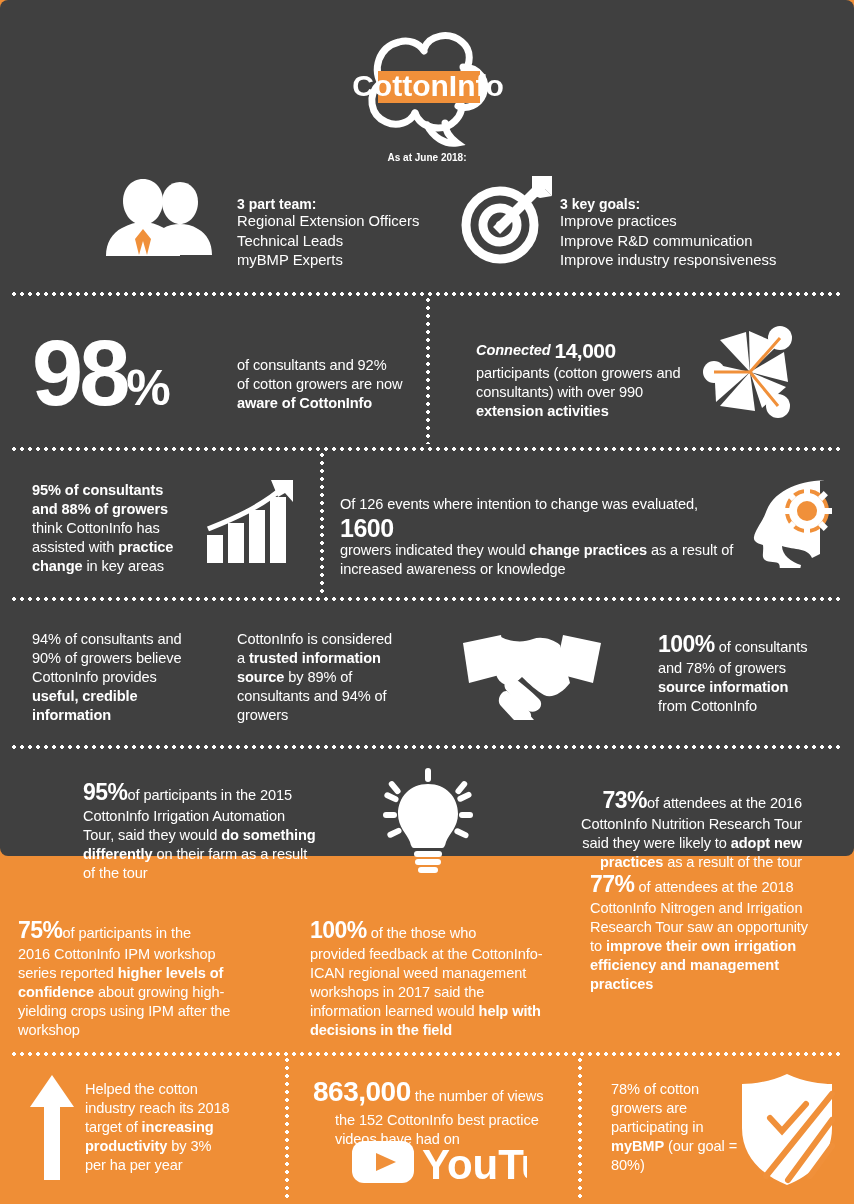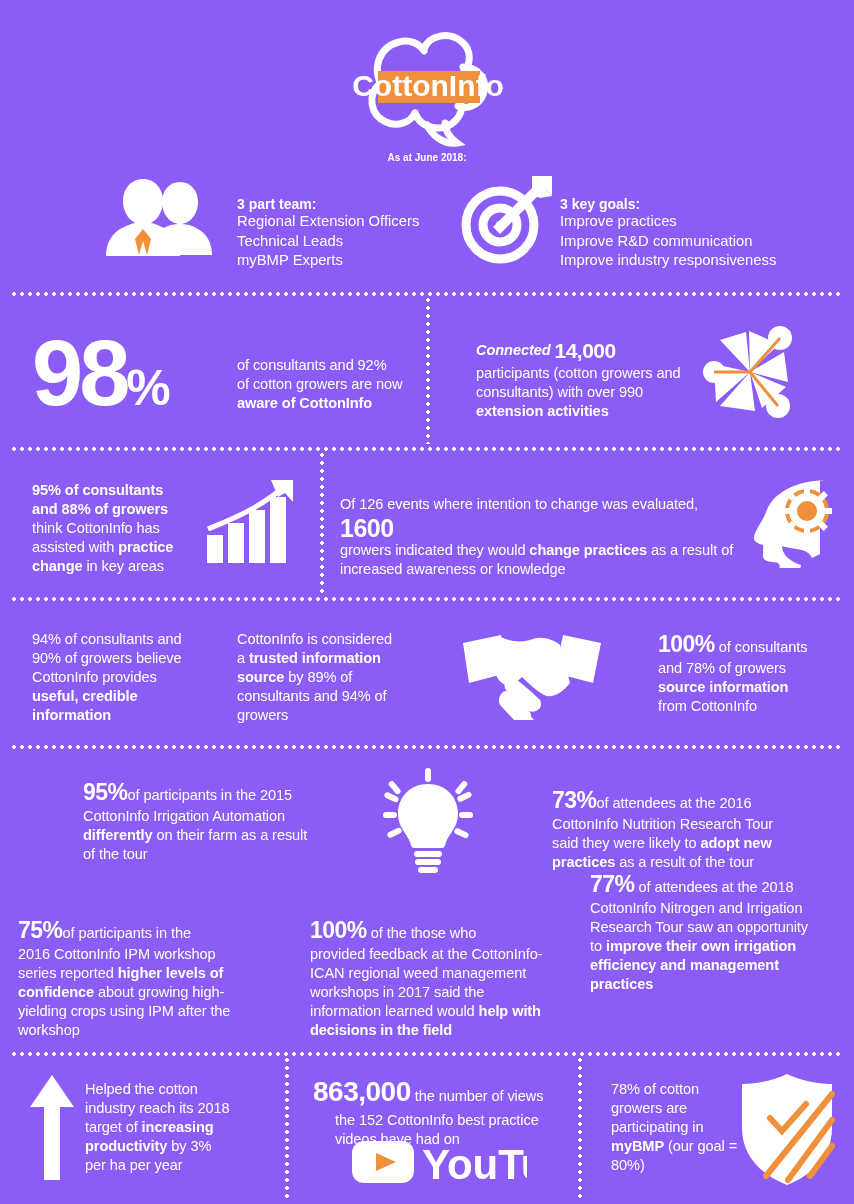--- a/index.html
+++ b/index.html
@@ -5,22 +5,23 @@
   * { box-sizing: border-box; margin: 0; padding: 0; }
   html, body {
     width: 854px; height: 1204px;
     background: #ef8e36;
     font-family: "Liberation Sans", sans-serif;
     color: #ffffff;
     overflow: hidden;
   }
   .page {
     position: relative;
-    width: 854px; height: 1204px;
-    background: #8b5cf6;
+    width: 854px; height: 856px;
+    background: #404040;
+    border-radius: 8px;
   }
   
   .hr-dots {
     position: absolute;
     left: 10px; right: 10px;
     height: 4px;
     background-image: radial-gradient(circle, #ffffff 0 1.9px, rgba(255,255,255,0) 2.1px);
     background-size: 8px 4px;
     background-repeat: repeat-x;
     background-position: 0 0;
@@ -252,20 +253,21 @@
     <div>and 78% of growers</div>
     <div style="font-weight:700">source information</div>
     <div>from CottonInfo</div>
   </div>
 
   <div class="blk body-txt" style="left:83px;top:780px;width:240px;">
     <div style="line-height:24px;">
       <span class="big-num" style="font-size:23px;">95%</span><span>of participants in the 2015</span>
     </div>
     <div>CottonInfo Irrigation Automation</div>
+    <div><span>Tour, said they would </span><b>do something</b></div>
     <div><b>differently</b><span> on their farm as a result</span></div>
     <div>of the tour</div>
   </div>
   <div class="blk" style="left:378px;top:768px;width:100px;height:105px;">
     <svg width="100" height="105" viewBox="0 0 100 105">
       <g fill="#ffffff">
         <path d="M50 16c18 0 30 13 30 30 0 13-9 20-12 28 -1 4 -2 6 -4 6 H36 c-2 0 -3 -2 -4 -6 -3 -8 -12 -15 -12 -28 0 -17 12 -30 30 -30z"></path>
         <rect x="36" y="83" width="28" height="6" rx="3"></rect>
         <rect x="37" y="91" width="26" height="6" rx="3"></rect>
         <rect x="40" y="99" width="20" height="6" rx="3"></rect>
@@ -274,21 +276,21 @@
         <rect x="81" y="44" width="14" height="6" rx="3"></rect>
         <rect x="14" y="12" width="6" height="15" rx="3" transform="rotate(-40 17 20)"></rect>
         <rect x="80" y="12" width="6" height="15" rx="3" transform="rotate(40 83 20)"></rect>
         <rect x="9" y="62" width="15" height="6" rx="3" transform="rotate(-25 16 65)"></rect>
         <rect x="76" y="62" width="15" height="6" rx="3" transform="rotate(25 83 65)"></rect>
         <rect x="6" y="26" width="15" height="6" rx="3" transform="rotate(25 13 29)"></rect>
         <rect x="79" y="26" width="15" height="6" rx="3" transform="rotate(-25 86 29)"></rect>
       </g>
     </svg>
   </div>
-  <div class="blk body-txt" style="left:552px;top:788px;width:250px;">
+  <div class="blk body-txt" style="left:552px;top:788px;width:250px;text-align:right;">
     <div style="line-height:24px;">
       <span class="big-num" style="font-size:23px;">73%</span><span>of attendees at the 2016</span>
     </div>
     <div>CottonInfo Nutrition Research Tour</div>
     <div><span>said they were likely to </span><b>adopt new</b></div>
     <div><b>practices</b><span> as a result of the tour</span></div>
   </div>
 
   <div class="blk body-txt" style="left:18px;top:918px;width:235px;">
     <div style="line-height:24px;">

